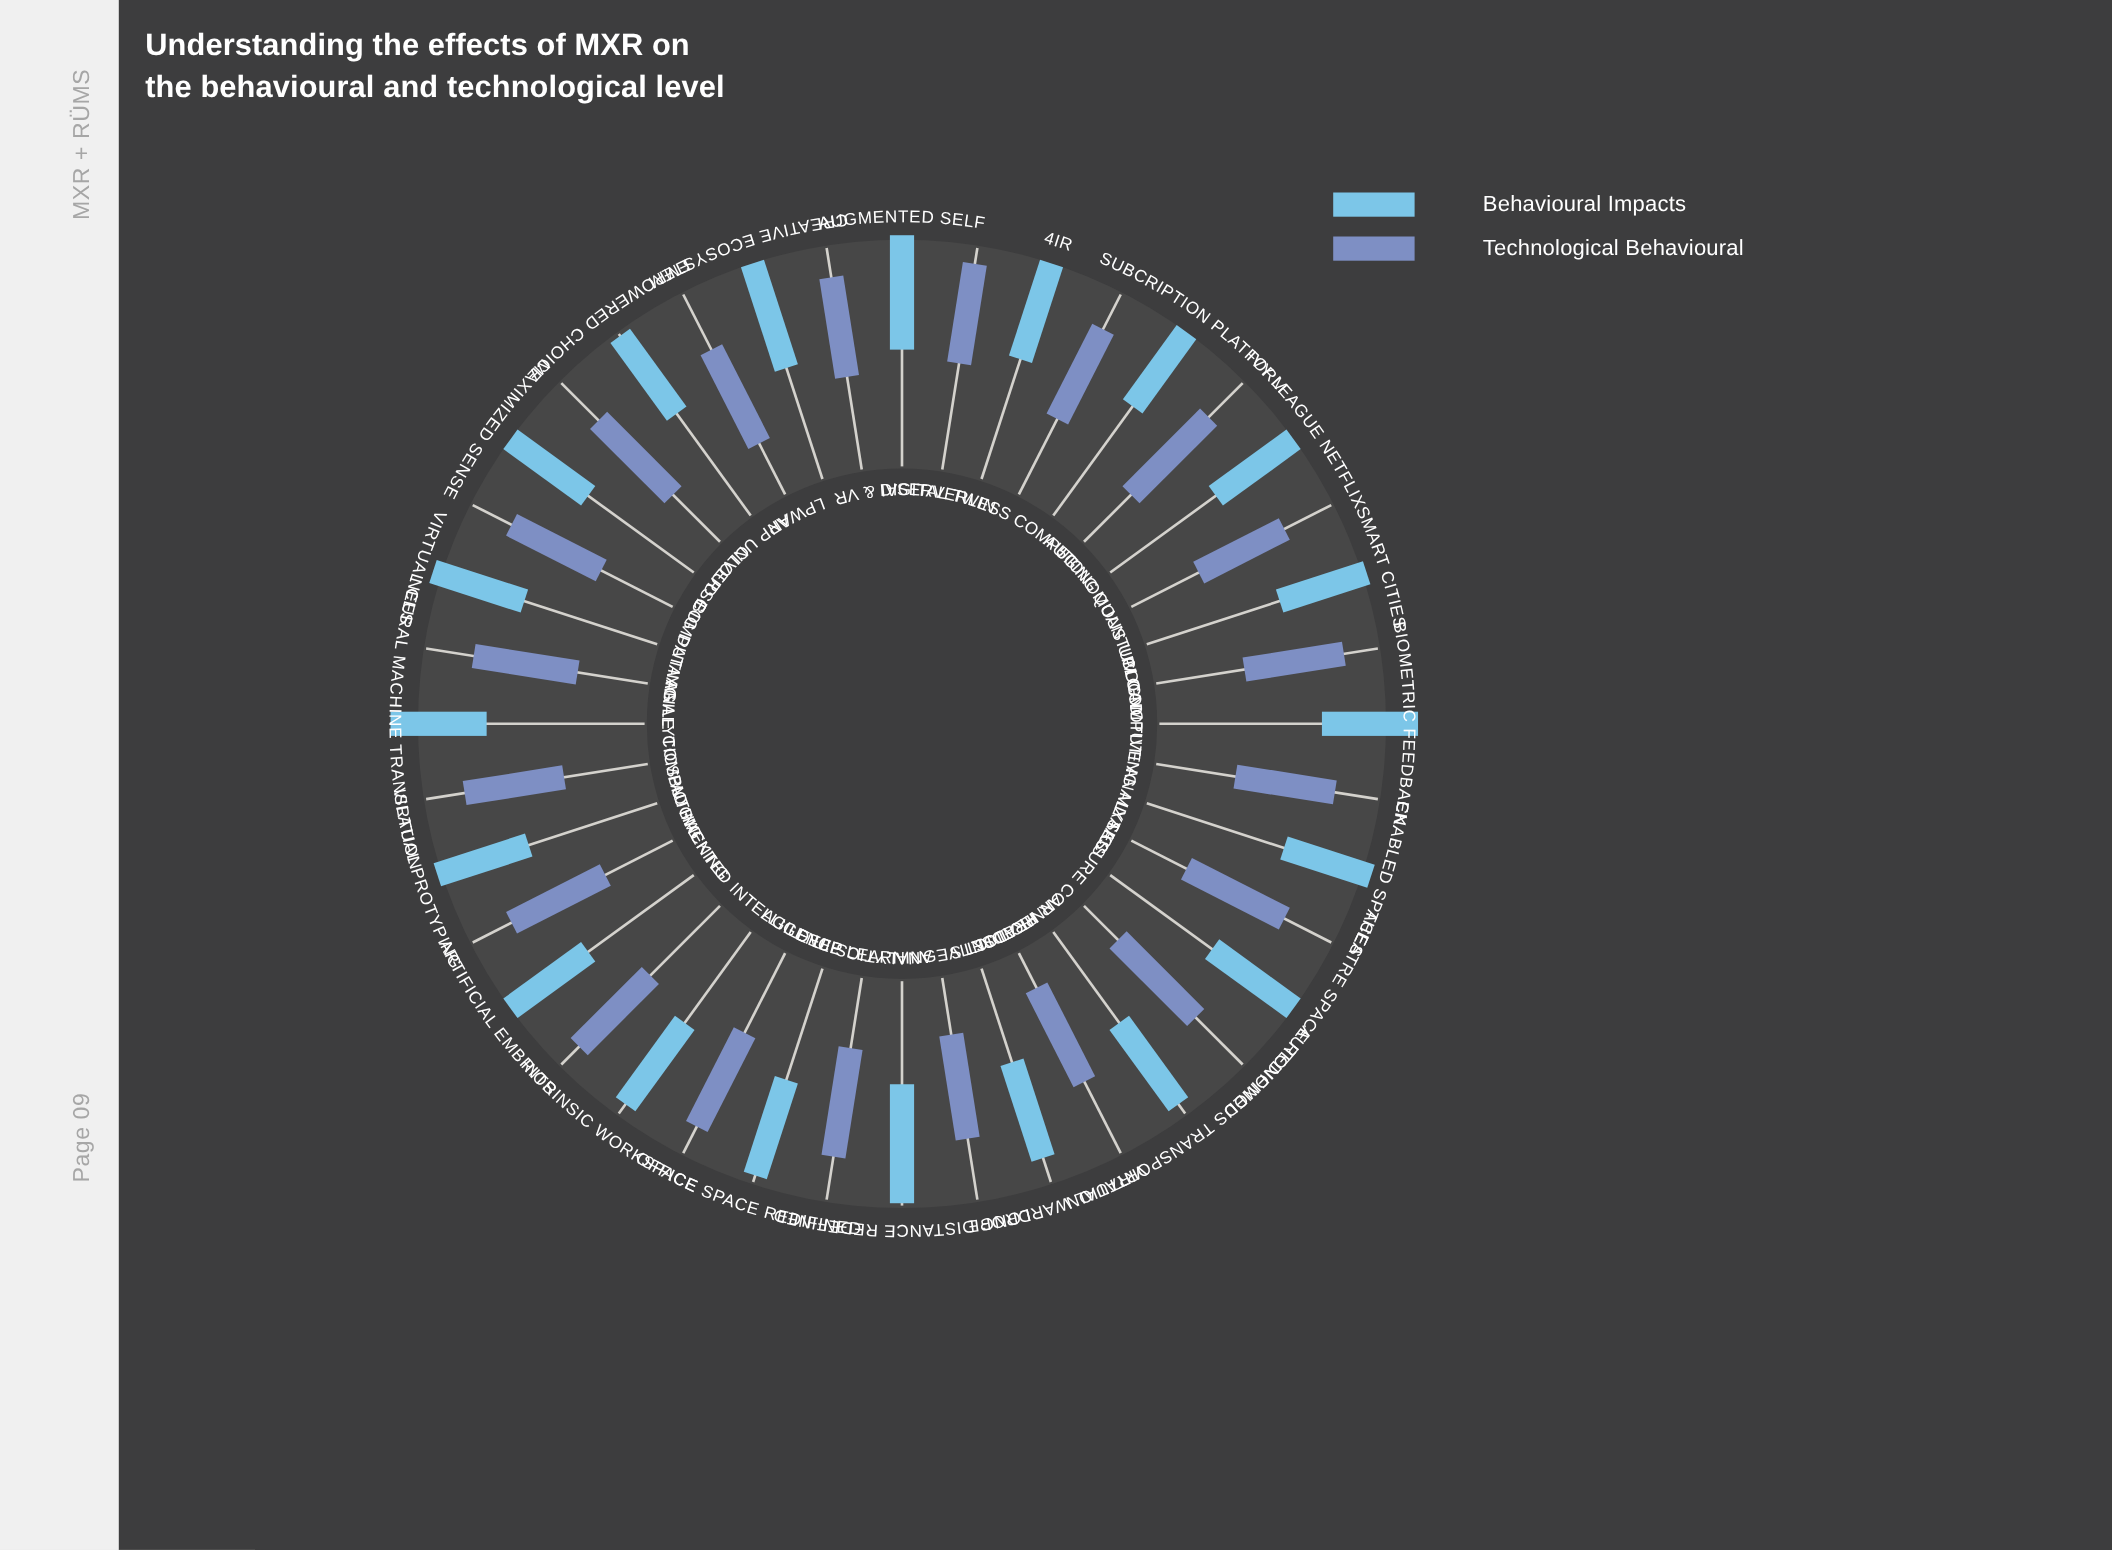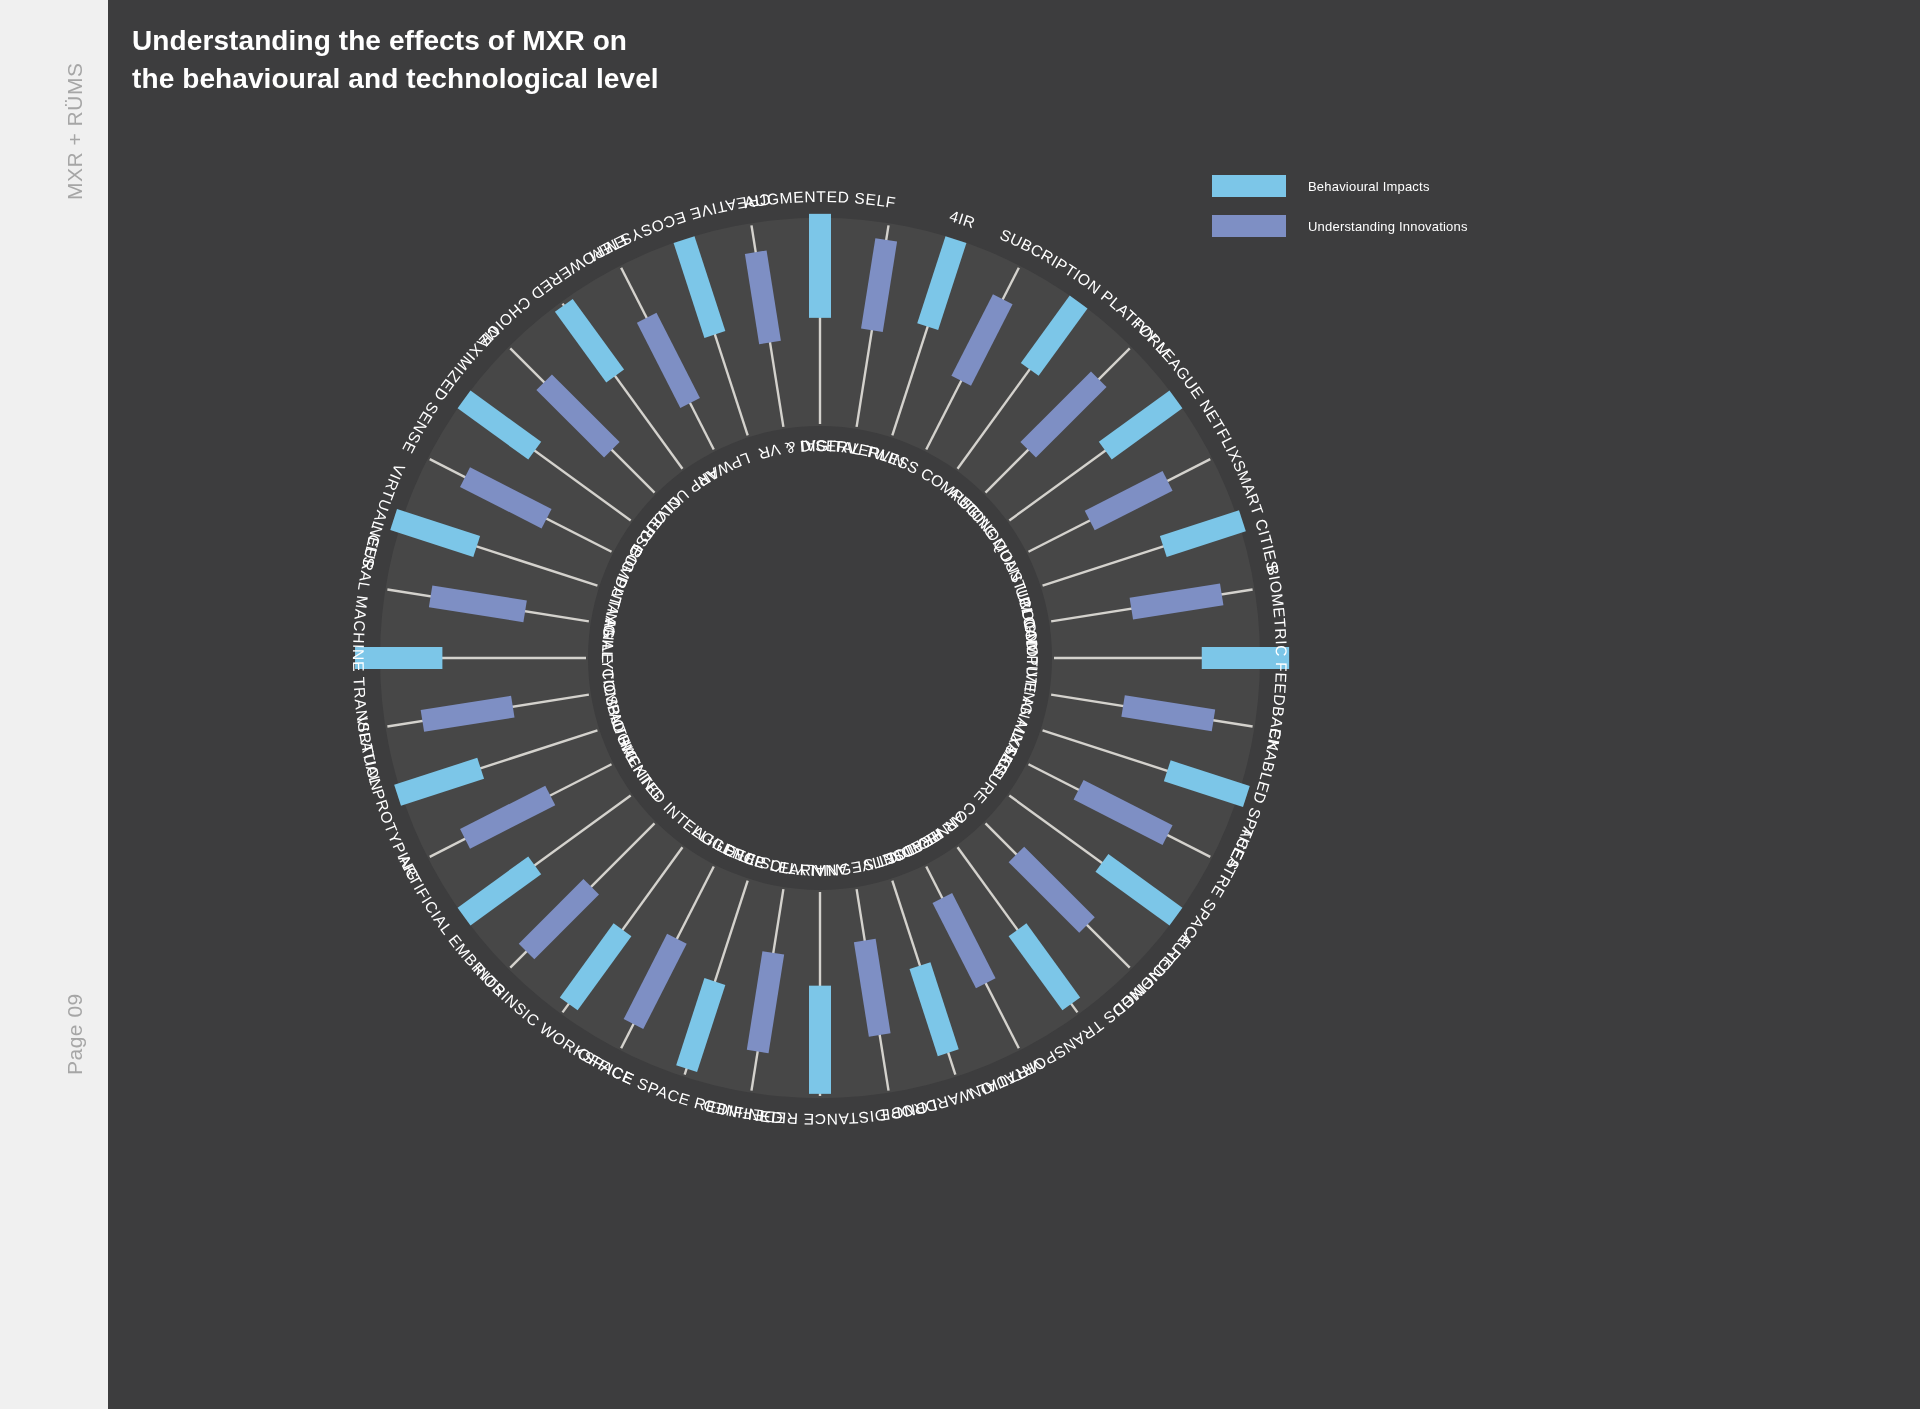--- a/index.html
+++ b/index.html
@@ -37,21 +37,21 @@
     font-size:28px;
     font-weight:bold;
     line-height:1.34;
     letter-spacing:.1px;
     white-space:pre-line;
   }
 
   .legend{position:absolute;left:1104px;top:166px;}
   .legend-row{display:flex;align-items:center;height:40px;}
   .legend-swatch{width:74px;height:22px;margin-right:22px;flex:0 0 auto;}
-  .legend-text{color:#ffffff;font-size:13px;letter-spacing:.2px;white-space:nowrap;}
+  .legend-text{color:#ffffff;font-size:20px;letter-spacing:.2px;white-space:nowrap;margin-left:40px;}
 
   svg{position:absolute;left:0;top:0;}
   .ring-band{fill:#474747;}
   .spoke-line{stroke:#d4d2cd;stroke-width:2.4;}
   .bar{stroke:none;}
   .radial-label{
     fill:#ffffff;
     font-family:"Liberation Sans", sans-serif;
     font-size:15.5px;
     letter-spacing:.6px;
@@ -72,21 +72,21 @@
     <div class="title">Understanding the effects of MXR on
 the behavioural and technological level</div>
 
     <div class="legend">
       <div class="legend-row">
         <span class="legend-swatch" id="sw0" style="background: rgb(124, 198, 232);"></span>
         <span class="legend-text">Behavioural Impacts</span>
       </div>
       <div class="legend-row">
         <span class="legend-swatch" id="sw1" style="background: rgb(126, 143, 196);"></span>
-        <span class="legend-text">Understanding Innovations</span>
+        <span class="legend-text">Technological Behavioural</span>
       </div>
     </div>
 
     <svg id="radial" width="1812" height="1409" viewBox="0 0 1812 1409" xmlns="http://www.w3.org/2000/svg">
       <defs></defs>
       <g id="band-layer">
           <path class="ring-band" d="M 272 658 A 440 440 0 1 0 1152 658
       A 440 440 0 1 0 272 658 Z
       M 480 658 A 232 232 0 1 1 944 658
       A 232 232 0 1 1 480 658 Z" fill-rule="evenodd" fill="#474747"></path>

